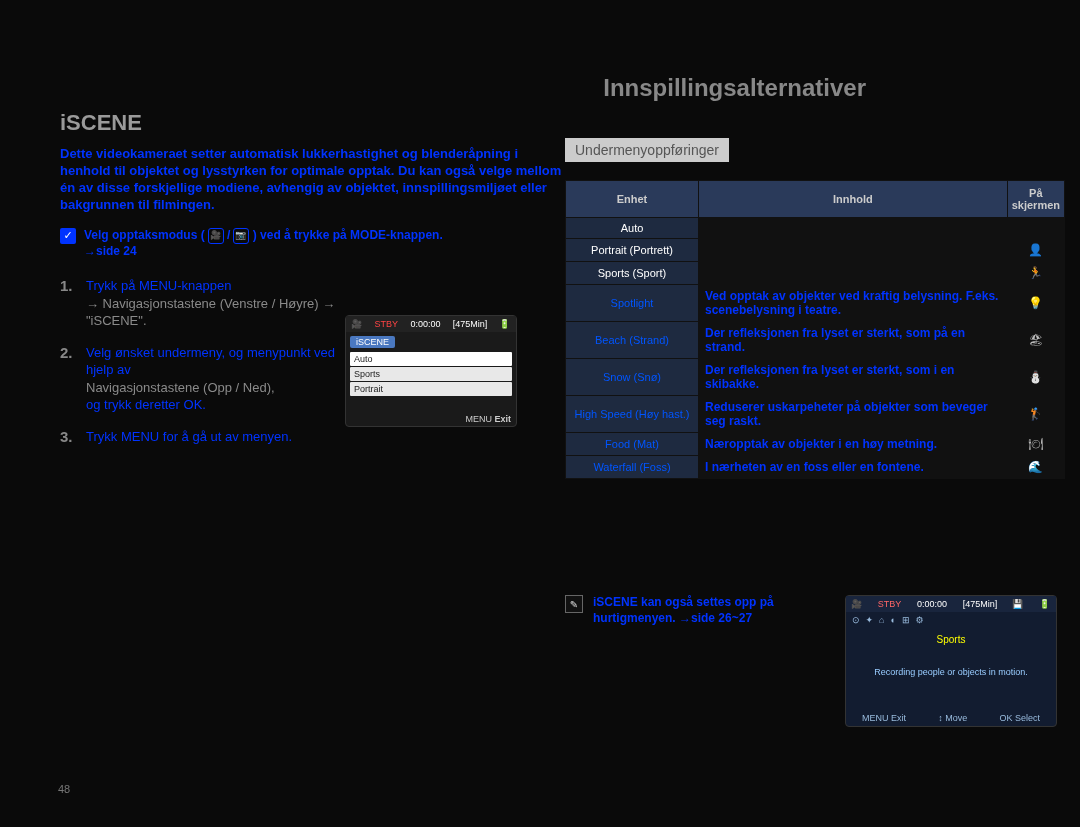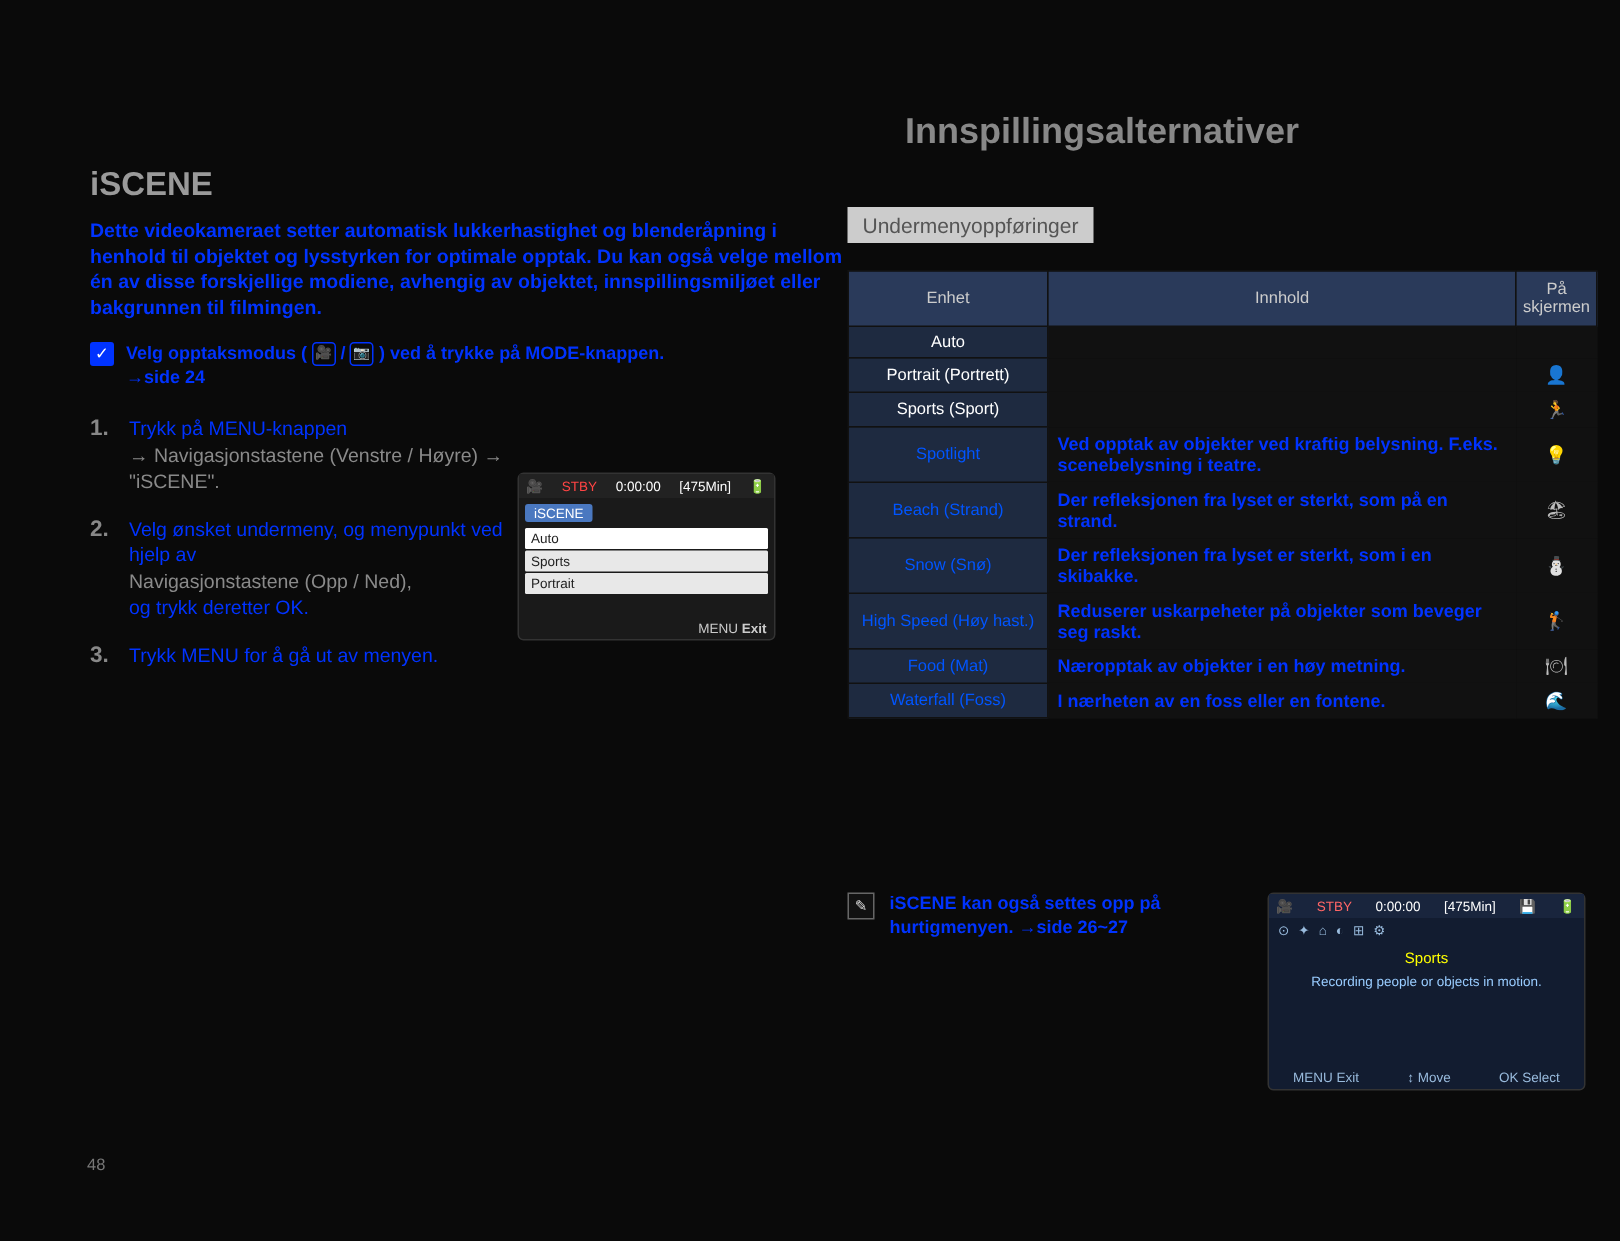--- a/index.html
+++ b/index.html
@@ -19,39 +19,39 @@
 .screen1{position:absolute;left:345px;top:315px;width:170px;height:110px;background:#1a1a1a;border-radius:4px;border:1px solid #333;font-size:10px;color:#fff}
 .screen1-top{display:flex;justify-content:space-between;padding:3px 5px;font-size:9px;background:#222}
 .screen1-top .stby{color:#f44}
 .screen1-tab{background:#4a78c0;color:#fff;display:inline-block;padding:1px 6px;font-size:9px;margin:4px 4px 2px 4px;border-radius:2px}
 .screen1-list{margin:2px 4px;font-size:9px;color:#222}
 .screen1-item{background:#e8e8e8;padding:2px 4px;margin-bottom:1px;border-radius:1px}
 .screen1-item.sel{background:#fff}
 .screen1-foot{position:absolute;bottom:2px;right:5px;font-size:9px;color:#ccc}
 .subhead{position:absolute;left:565px;top:138px;background:#ccc;color:#555;padding:4px 10px;font-size:14px}
 .table{position:absolute;left:565px;top:180px;width:500px;border-collapse:collapse;font-size:12px}
-.table th{background:#2a3a5a;color:#ccc;font-weight:normal;padding:6px 4px;border:1px solid #111;font-size:11px}
+.table th{background:#2a3a5a;color:#ccc;font-weight:bold;padding:6px 4px;border:1px solid #111;font-size:11px}
 .table td{border:1px solid #111;padding:4px 6px;vertical-align:middle}
 .table .c1{background:#1e2a40;color:#0055ff;text-align:center;width:120px;font-size:11px}
 .table .c1.white{color:#fff}
 .table .c2{background:#111;color:#0033ff;font-weight:bold;font-size:12px}
 .table .c3{background:#111;text-align:center;width:36px;color:#bbb}
 .tip-row{position:absolute;left:565px;top:595px;display:flex;gap:10px;align-items:flex-start}
 .tip-icon{width:16px;height:16px;background:#111;border:1px solid #666;color:#ddd;display:flex;align-items:center;justify-content:center;font-size:10px}
 .tip-text{color:#0033ff;font-weight:bold;font-size:12px;line-height:1.3;max-width:260px}
 .screen2{position:absolute;left:845px;top:595px;width:210px;height:130px;background:#121c30;border-radius:4px;border:1px solid #333;color:#fff;font-size:9px}
 .screen2-top{display:flex;justify-content:space-between;padding:3px 5px;font-size:9px;background:#19253d}
 .screen2-top .stby{color:#f66}
 .screen2-iconrow{display:flex;gap:6px;padding:3px 6px;color:#9bd}
 .screen2-center{color:#ff0;text-align:center;margin-top:6px;font-size:10px}
-.screen2-desc{color:#9cf;text-align:center;font-size:9px;margin-top:4px;line-height:1.2}
+.screen2-desc{color:#9cf;text-align:center;font-size:9px;margin-top:22px;line-height:1.2}
 .screen2-foot{position:absolute;bottom:3px;left:0;right:0;display:flex;justify-content:space-around;font-size:9px;color:#9bd}
 .mode-icons{display:inline-flex;gap:3px;vertical-align:middle}
 .mi{width:14px;height:14px;border:1px solid #0033ff;border-radius:3px;display:inline-flex;align-items:center;justify-content:center;font-size:9px;color:#0033ff}
-.pagenum{position:absolute;left:58px;bottom:44px;color:#777;font-size:11px}
+.pagenum{position:absolute;left:58px;bottom:32px;color:#777;font-size:11px}
 </style>
 </head>
 <body>
 
 <div class="page">
   <div class="header-right">Innspillingsalternativer</div>
   <div class="title">iSCENE</div>
   <div class="intro">Dette videokameraet setter automatisk lukkerhastighet og blenderåpning i henhold til objektet og lysstyrken for optimale opptak. Du kan også velge mellom én av disse forskjellige modiene, avhengig av objektet, innspillingsmiljøet eller bakgrunnen til filmingen.</div>
 
   <div class="notebox">

